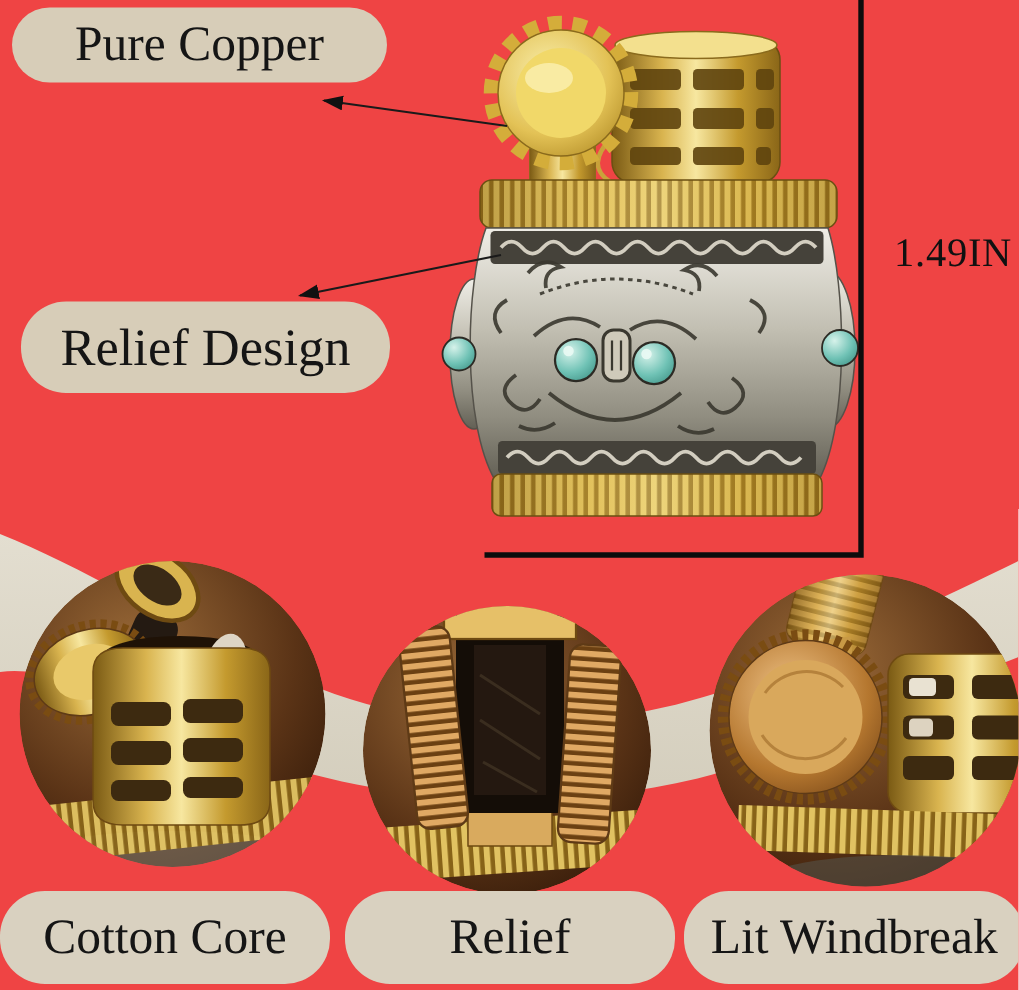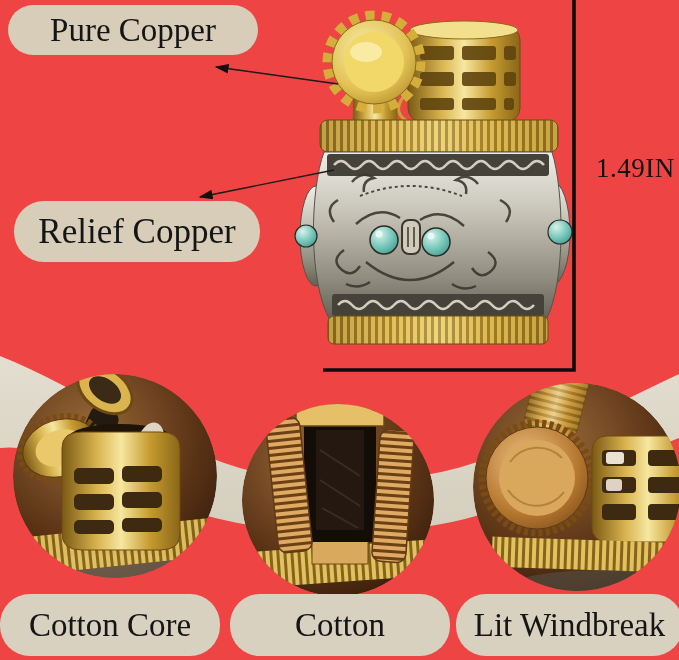--- a/index.html
+++ b/index.html
@@ -251,21 +251,21 @@
         </g>
         <rect x="606" y="452" width="18" height="12" rx="3" fill="#e9e2d2"></rect>
         <rect x="606" y="479" width="16" height="12" rx="3" fill="#ddd3c0"></rect>
       </g>
       <rect x="492" y="540" width="196" height="30" fill="url(#ridges)" transform="rotate(2 590 555)" opacity="0.95"></rect>
       <ellipse cx="600" cy="592" rx="100" ry="22" fill="#555248" opacity="0.6"></ellipse>
     </g>
   </svg>
 
   <div class="pill pill-top1">Pure Copper</div>
-  <div class="pill pill-top2">Relief Copper</div>
+  <div class="pill pill-top2">Relief Design</div>
 
   <div class="dim dim-h">1.49IN</div>
 
   <div class="pill pill-b pill-b1">Cotton Core</div>
-  <div class="pill pill-b pill-b2">Cotton</div>
+  <div class="pill pill-b pill-b2">Relief</div>
   <div class="pill pill-b pill-b3">Lit Windbreak</div>
 
 </div>
 
 </body></html>

